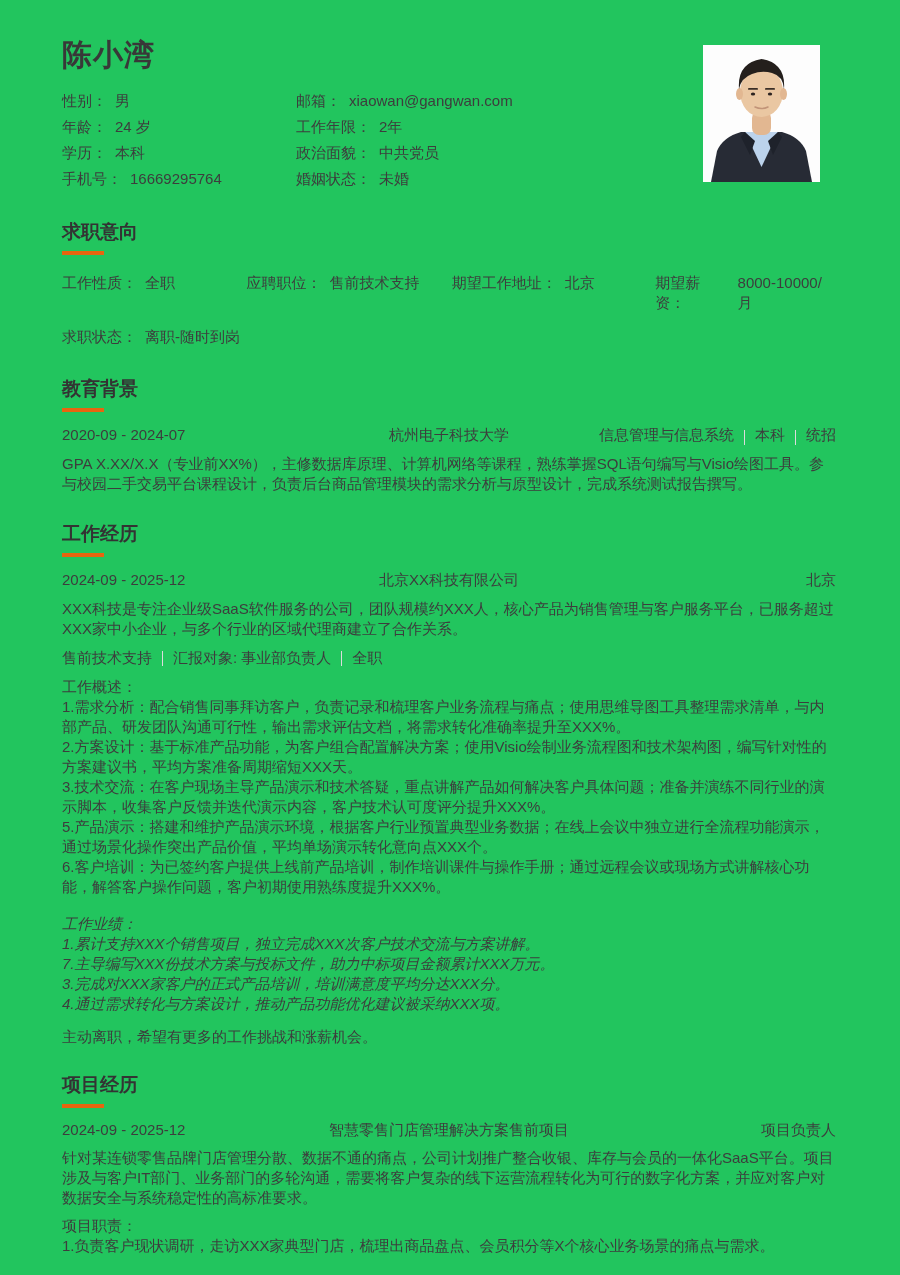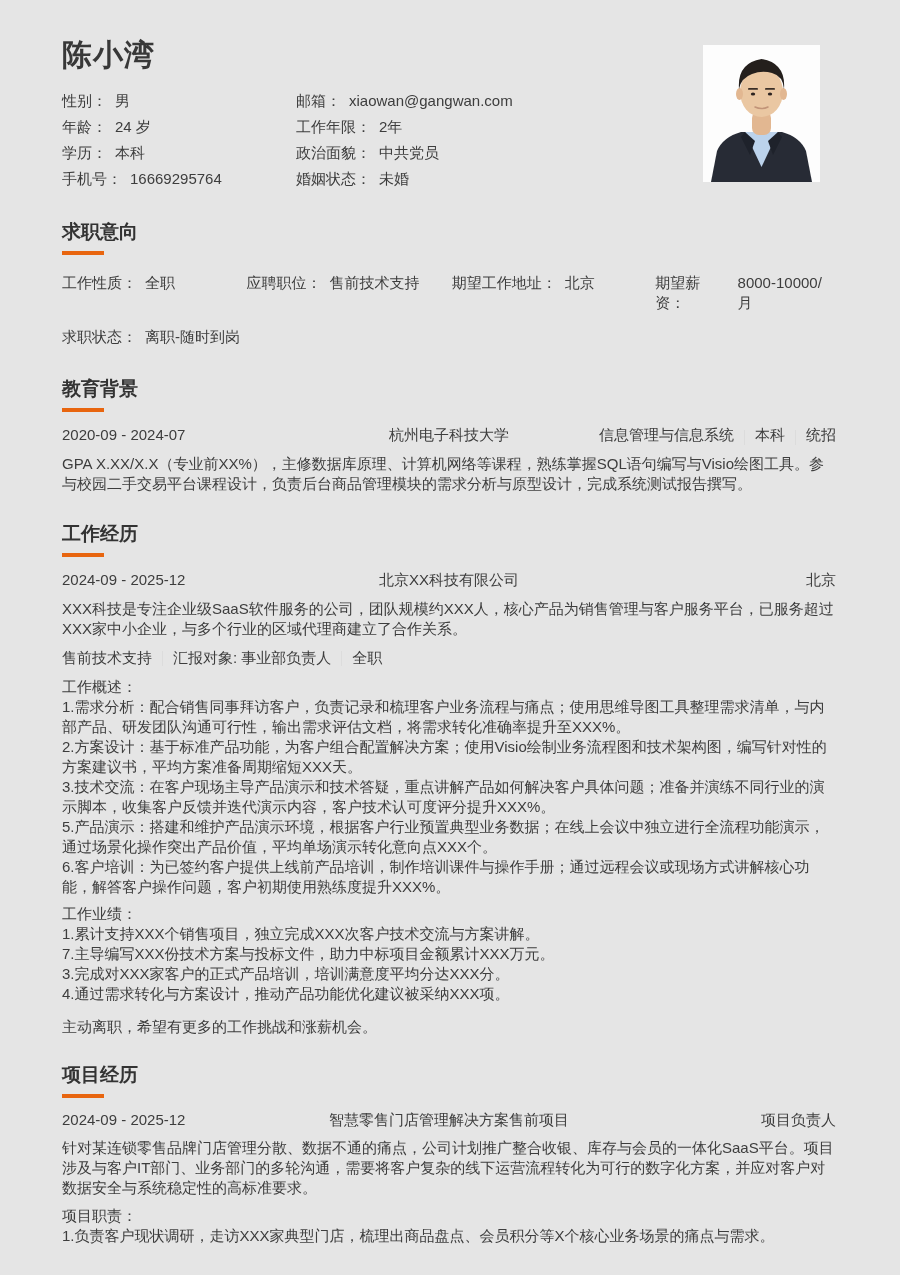--- a/index.html
+++ b/index.html
@@ -1,18 +1,18 @@
 <!DOCTYPE html>
 <html><head>
 <meta charset="utf-8">
 <style>
   html,body { margin:0; padding:0; background:#ffffff; }
   .page {
     position:relative; width:900px; height:1275px; margin:0 auto;
-    background:#e5e5e5; overflow:hidden;
+    background:#22c55e; overflow:hidden;
     font-family:"Liberation Sans","DejaVu Sans",sans-serif;
     color:#3d3d3d;
   }
   .content { padding:38px 64px 0 62px; }
 
   
   .name { font-size:30px; line-height:34px; font-weight:bold; color:#383838; letter-spacing:1px; }
   .info-cols { display:flex; margin-top:16px; }
   .info-col-left { width:234px; }
   .info-col-right { flex:1; }
@@ -44,21 +44,21 @@
   .meta-row-proj { margin-top:12px; }
   .meta-left { flex:1; text-align:left; }
   .meta-center { flex:0 0 auto; text-align:center; }
   .meta-right { flex:1; display:flex; justify-content:flex-end; align-items:flex-end; }
   .pipe { display:inline-block; width:1px; height:15px; background:#dcdcdc; margin:0 10px; }
 
   .para { margin-top:9px; font-size:15px; line-height:20px; }
   .para-tight { margin-top:8px; }
   .pos-line { display:flex; align-items:center; margin-top:9px; font-size:15px; line-height:20px; }
   .list-block { margin-top:9px; font-size:15px; line-height:20px; }
-  .list-block-gap { margin-top:7px; }
+  .list-block-gap { margin-top:17px;font-style:italic; }
   .leave-line { margin-top:13px; font-size:15px; line-height:20px; }
   .duty-block { margin-top:8px; font-size:15px; line-height:20px; }
 </style>
 </head>
 <body>
 
 <div class="page">
   <div class="content">
 
     <div class="name">陈小湾</div>

